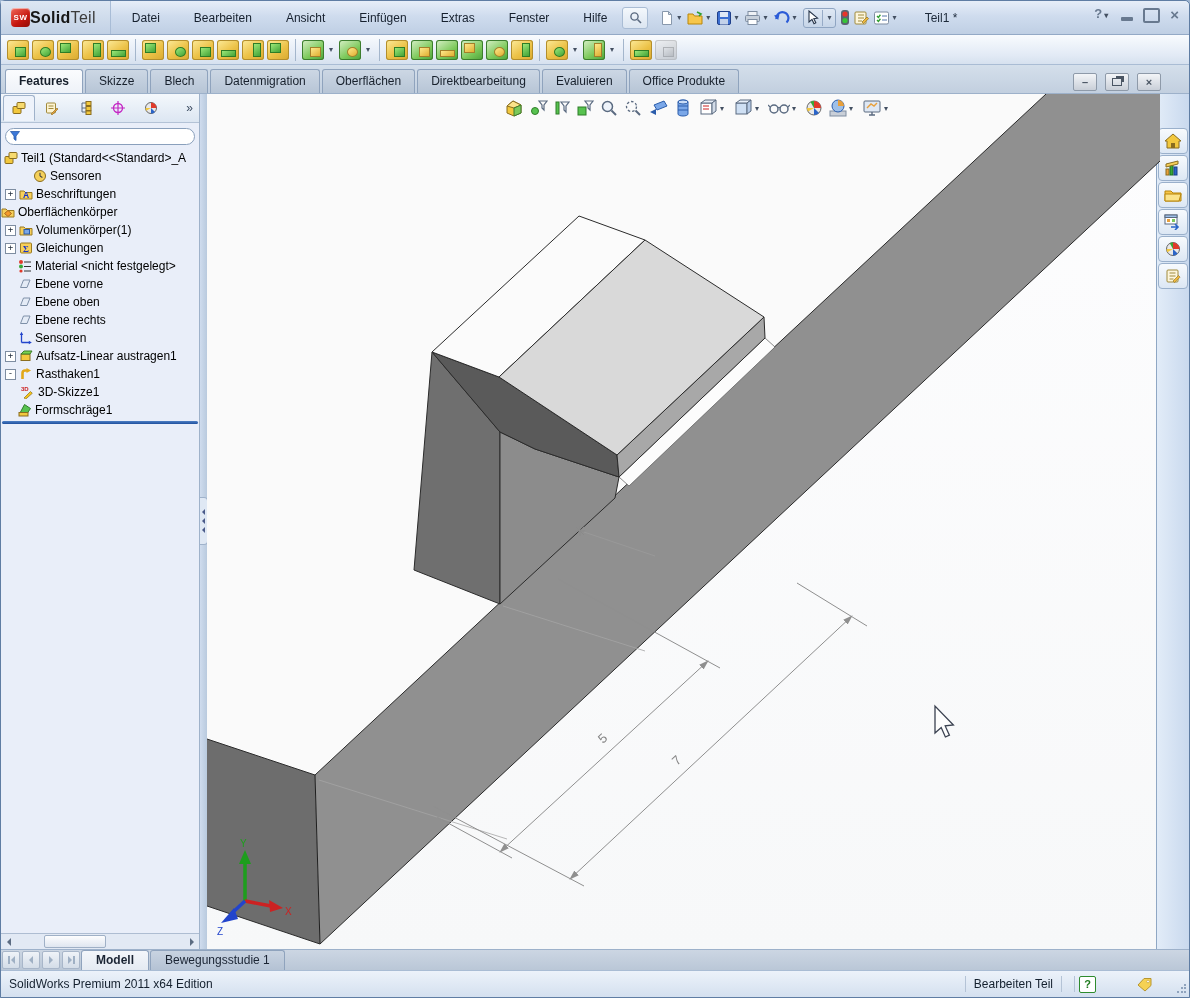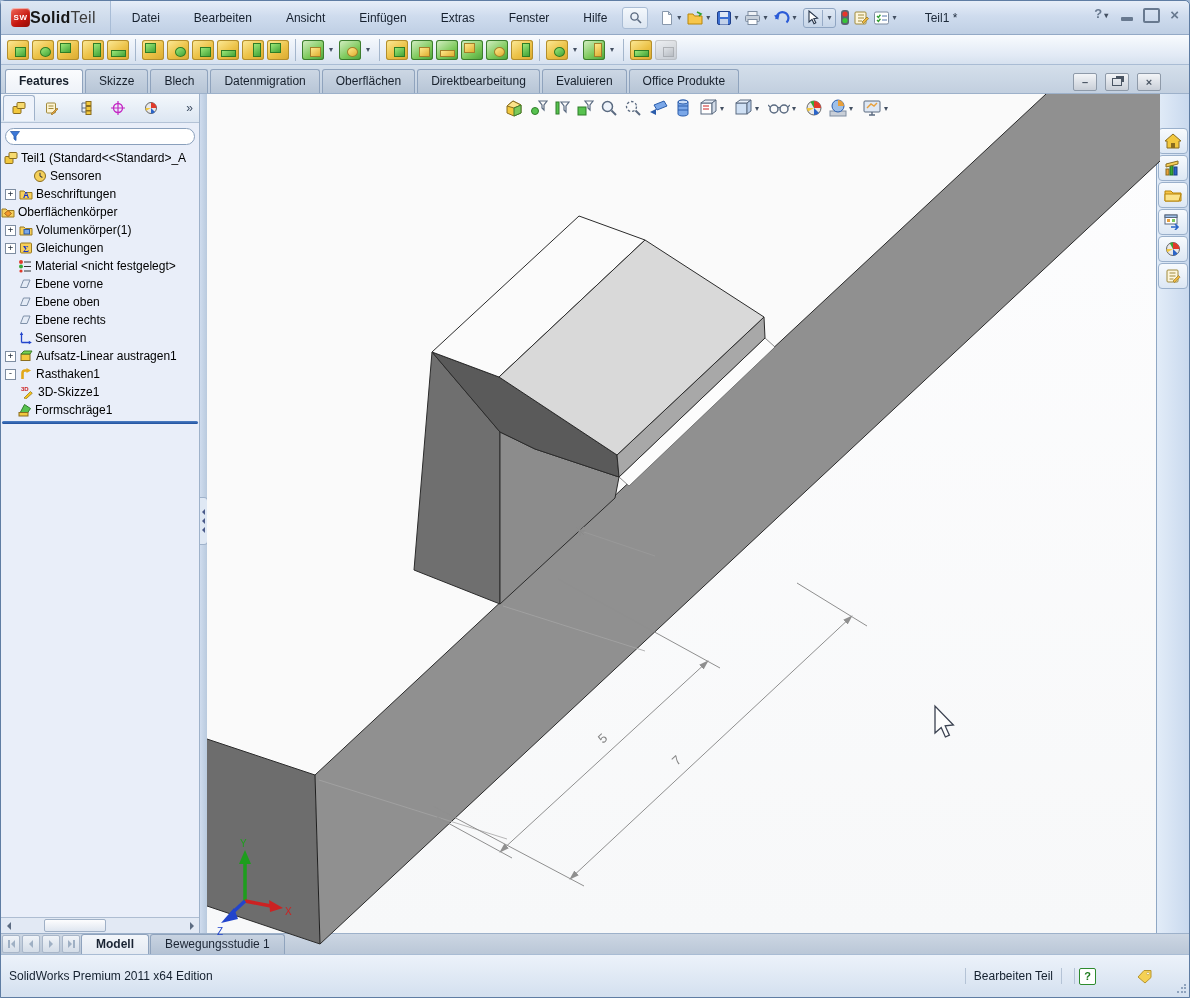--- a/index.html
+++ b/index.html
@@ -104,21 +104,21 @@
   .mtabs{height:20px;background:linear-gradient(#ccd6e3,#bac7d7);display:flex;align-items:flex-end;border-top:1px solid #9db1ca}
   .navbtn{width:16px;height:16px;margin:0 1px 1px 1px;border:1px solid #a8b6c9;border-radius:2px;
           background:linear-gradient(#eff3f8,#d4dde8);display:flex;align-items:center;justify-content:center;gap:1px}
   .nav-tri-l{width:0;height:0;border:4px solid transparent;border-right-color:#9fb0c4;border-left:none}
   .nav-tri-r{width:0;height:0;border:4px solid transparent;border-left-color:#9fb0c4;border-right:none}
   .nav-bar{width:2px;height:8px;background:#9fb0c4}
   .mtab{font-size:12px;padding:2px 14px 3px;border:1px solid #8fa3bd;border-bottom:none;border-radius:3px 3px 0 0;
         background:linear-gradient(#c8d3e1,#b4c2d4);color:#1a2433;margin-right:1px}
   .mtab.active{background:linear-gradient(#f3f6fa,#e4eaf2);font-weight:bold}
   .statusbar{height:26px;background:linear-gradient(#ecf2fa,#d4e0ef);border-top:1px solid #a9bcd4;
-             display:flex;align-items:center;font-size:12px;color:#14202e;padding:8px 8px;position:relative}
+             display:flex;align-items:center;font-size:12px;color:#14202e;padding:0 8px;position:relative}
   .s-sep{width:1px;height:16px;background:#b4c3d6;margin:0 8px}
   .grip{position:absolute;right:3px;bottom:3px;width:10px;height:10px;
         background:radial-gradient(circle at 2px 8px,#8fa3bd 1px,transparent 1.5px),
                    radial-gradient(circle at 6px 8px,#8fa3bd 1px,transparent 1.5px),
                    radial-gradient(circle at 6px 4px,#8fa3bd 1px,transparent 1.5px),
                    radial-gradient(circle at 9px 8px,#8fa3bd 1px,transparent 1.5px),
                    radial-gradient(circle at 9px 4px,#8fa3bd 1px,transparent 1.5px),
                    radial-gradient(circle at 9px 1px,#8fa3bd 1px,transparent 1.5px)}
   .qhelp{width:15px;height:15px;border:1px solid #2e8b2e;background:#fff;color:#1d7a1d;font-weight:bold;
          font-size:11px;display:flex;align-items:center;justify-content:center;border-radius:2px}

